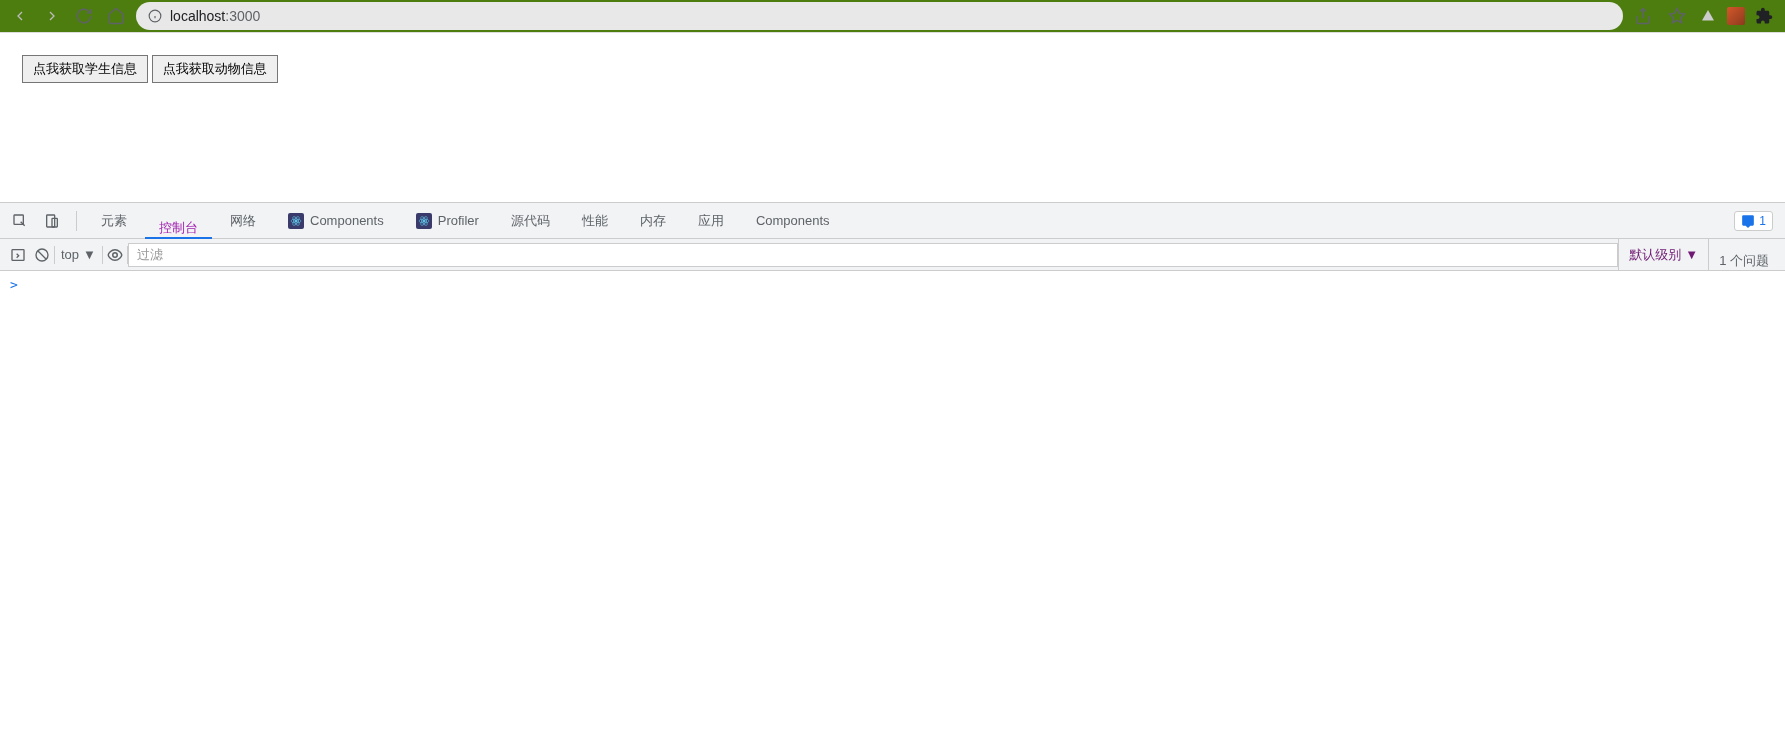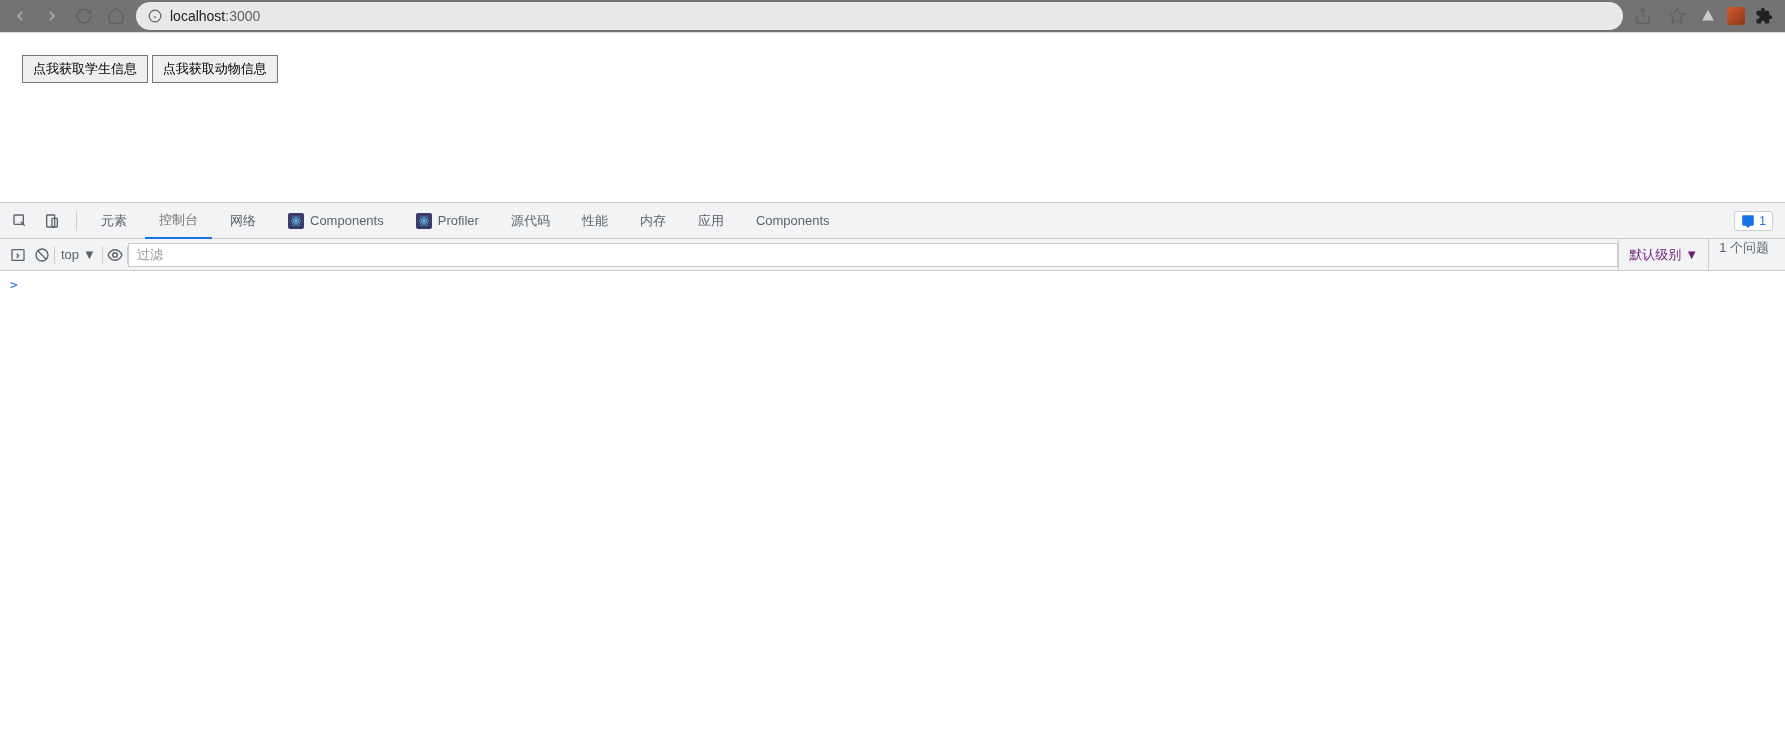--- a/index.html
+++ b/index.html
@@ -3,21 +3,21 @@
   <meta charset="utf-8">
   <style>
     * { margin: 0; padding: 0; box-sizing: border-box; }
     body { font-family: "Microsoft YaHei", Arial, sans-serif; font-size: 13px; color: #333; background: #fff; }
     
     
     .browser-toolbar {
       display: flex;
       align-items: center;
       height: 32px;
-      background: #737373;
+      background: #4d7c0f;
       padding: 0 8px;
       gap: 8px;
     }
     .nav-btn {
       width: 24px;
       height: 24px;
       display: flex;
       align-items: center;
       justify-content: center;
       color: #5f6368;
@@ -99,22 +99,23 @@
       padding: 0 14px;
       height: 36px;
       display: flex;
       align-items: center;
       color: #5f6368;
       cursor: pointer;
       font-size: 13px;
       gap: 6px;
     }
     .dt-tab.active {
-      color: #737373;
+      color: #a21caf;
       border-bottom: 2px solid #1a73e8;
+      align-items: flex-end;
     }
     .react-icon {
       width: 16px;
       height: 16px;
       background: #3b3b6b;
       border-radius: 2px;
       display: flex;
       align-items: center;
       justify-content: center;
     }
@@ -189,21 +190,21 @@
       border-left: 1px solid #ccc;
       height: 100%;
     }
     .issues-count {
       padding: 0 10px;
       color: #5f6368;
       font-size: 13px;
       border-left: 1px solid #ccc;
       height: 100%;
       display: flex;
-      align-items: flex-start;
+      align-items: flex-end;
       cursor: pointer;
     }
     
     
     .console-body {
       background: #fff;
       height: 430px;
       padding: 6px 10px;
     }
     .prompt {

